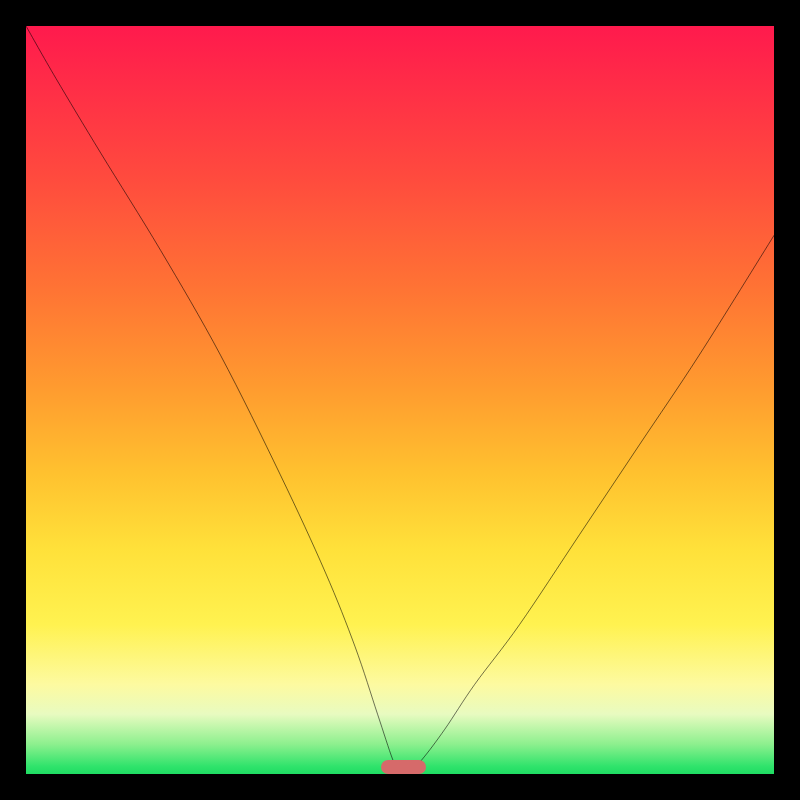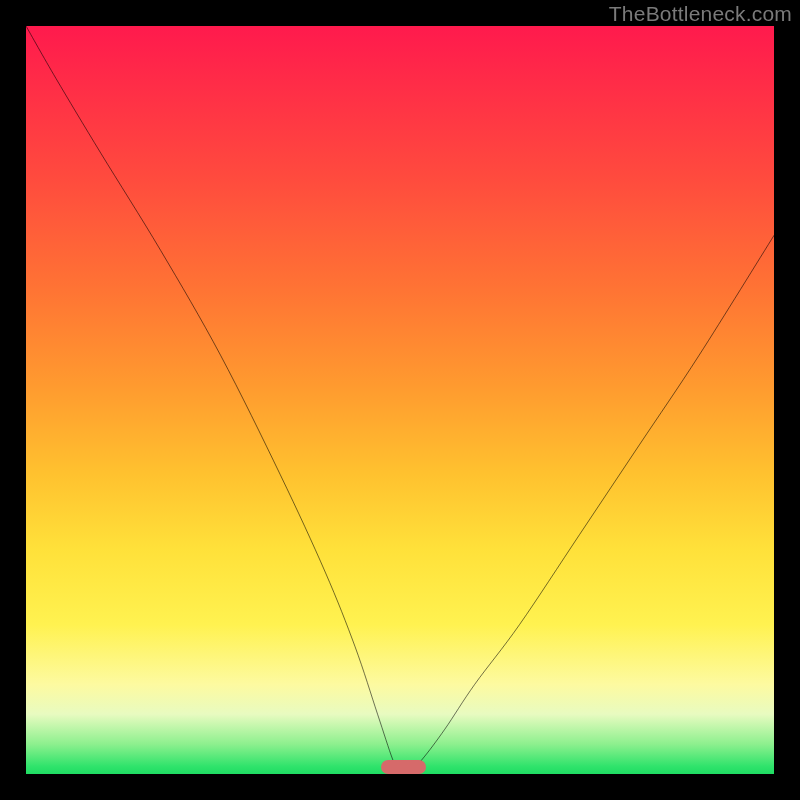--- a/index.html
+++ b/index.html
@@ -75,14 +75,13 @@
   <div class="plot-area">
     <div class="gradient-bg"></div>
 
     <svg class="curve-layer" viewBox="0 0 100 100" preserveAspectRatio="none">
       <path id="curve-path" fill="none" stroke="#000000" stroke-width="0.55" vector-effect="non-scaling-stroke" stroke-linejoin="round" stroke-linecap="round" d="M 0 0 C 0.6666666666666666 1.1666666666666667, 2.333333333333333 4.166666666666666, 4 7 C 5.666666666666667 9.833333333333334, 7.666666666666666 13.166666666666666, 10 17 C 12.333333333333334 20.833333333333332, 15.333333333333334 25.5, 18 30 C 20.666666666666668 34.5, 23.333333333333332 38.99999999999999, 26 43.99999999999999 C 28.666666666666668 48.99999999999999, 31.666666666666668 55.166666666666664, 34 60 C 36.333333333333336 64.83333333333333, 38.333333333333336 69.16666666666667, 40 73 C 41.666666666666664 76.83333333333333, 42.833333333333336 79.83333333333333, 44 83 C 45.166666666666664 86.16666666666667, 46.166666666666664 89.5, 47 92 C 47.833333333333336 94.5, 48.5 96.66666666666667, 49 98 C 49.5 99.33333333333333, 49.666666666666664 99.66666666666667, 50 100 C 50.333333333333336 100.33333333333333, 50.5 100.33333333333333, 51 100 C 51.5 99.66666666666667, 52.166666666666664 99, 53 98 C 53.833333333333336 97, 54.83333333333334 95.66666666666667, 56.00000000000001 94 C 57.16666666666667 92.33333333333333, 58.333333333333336 90.33333333333333, 60 88 C 61.666666666666664 85.66666666666667, 63.666666666666664 83.33333333333333, 66 80 C 68.33333333333333 76.66666666666667, 71.33333333333333 72, 74 68 C 76.66666666666667 64, 79.33333333333333 60, 82 56 C 84.66666666666667 52, 87 48.66666666666666, 90 43.99999999999999 C 93 39.33333333333333, 98.33333333333333 30.666666666666664, 100 28"></path>
     </svg>
 
     <div id="min-marker" class="marker" style="width: 44.88px; left: 355.3px; top: 734px; height: 14px; background: rgb(214, 106, 106);"></div>
   </div>
 
-  <div class="watermark">TheBottleneck.com</div>
 </div>
 
 </body></html>

